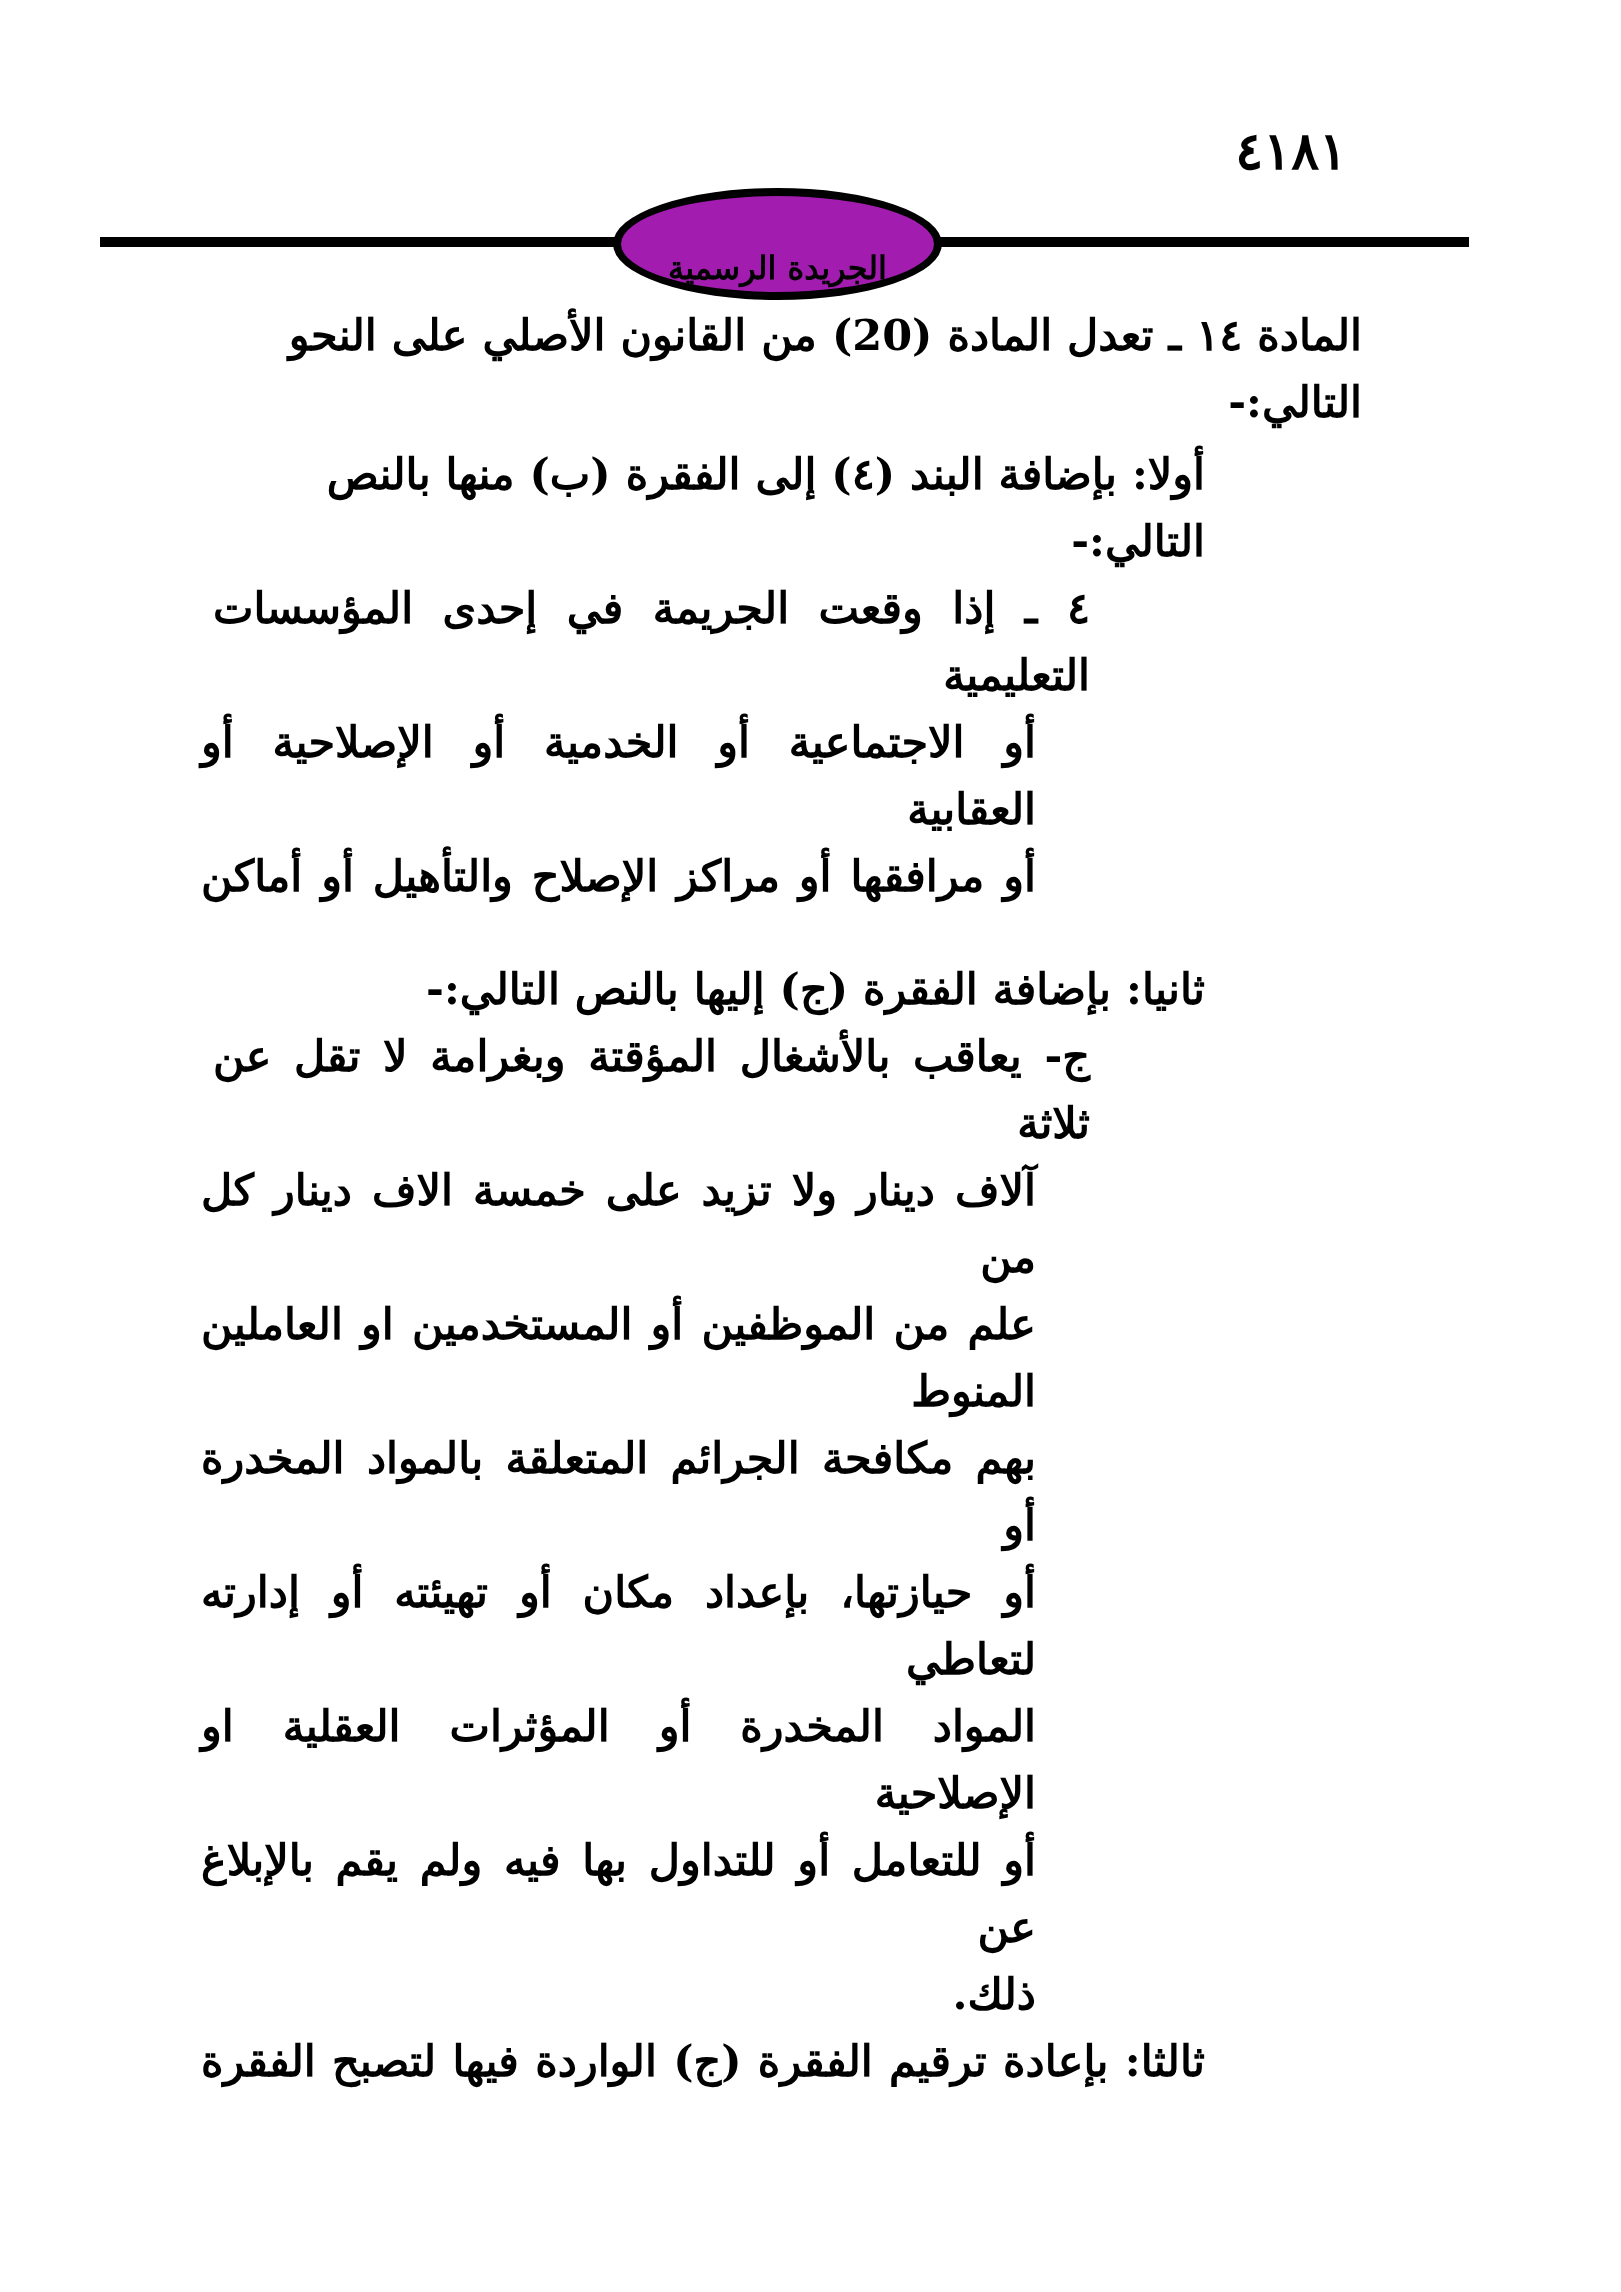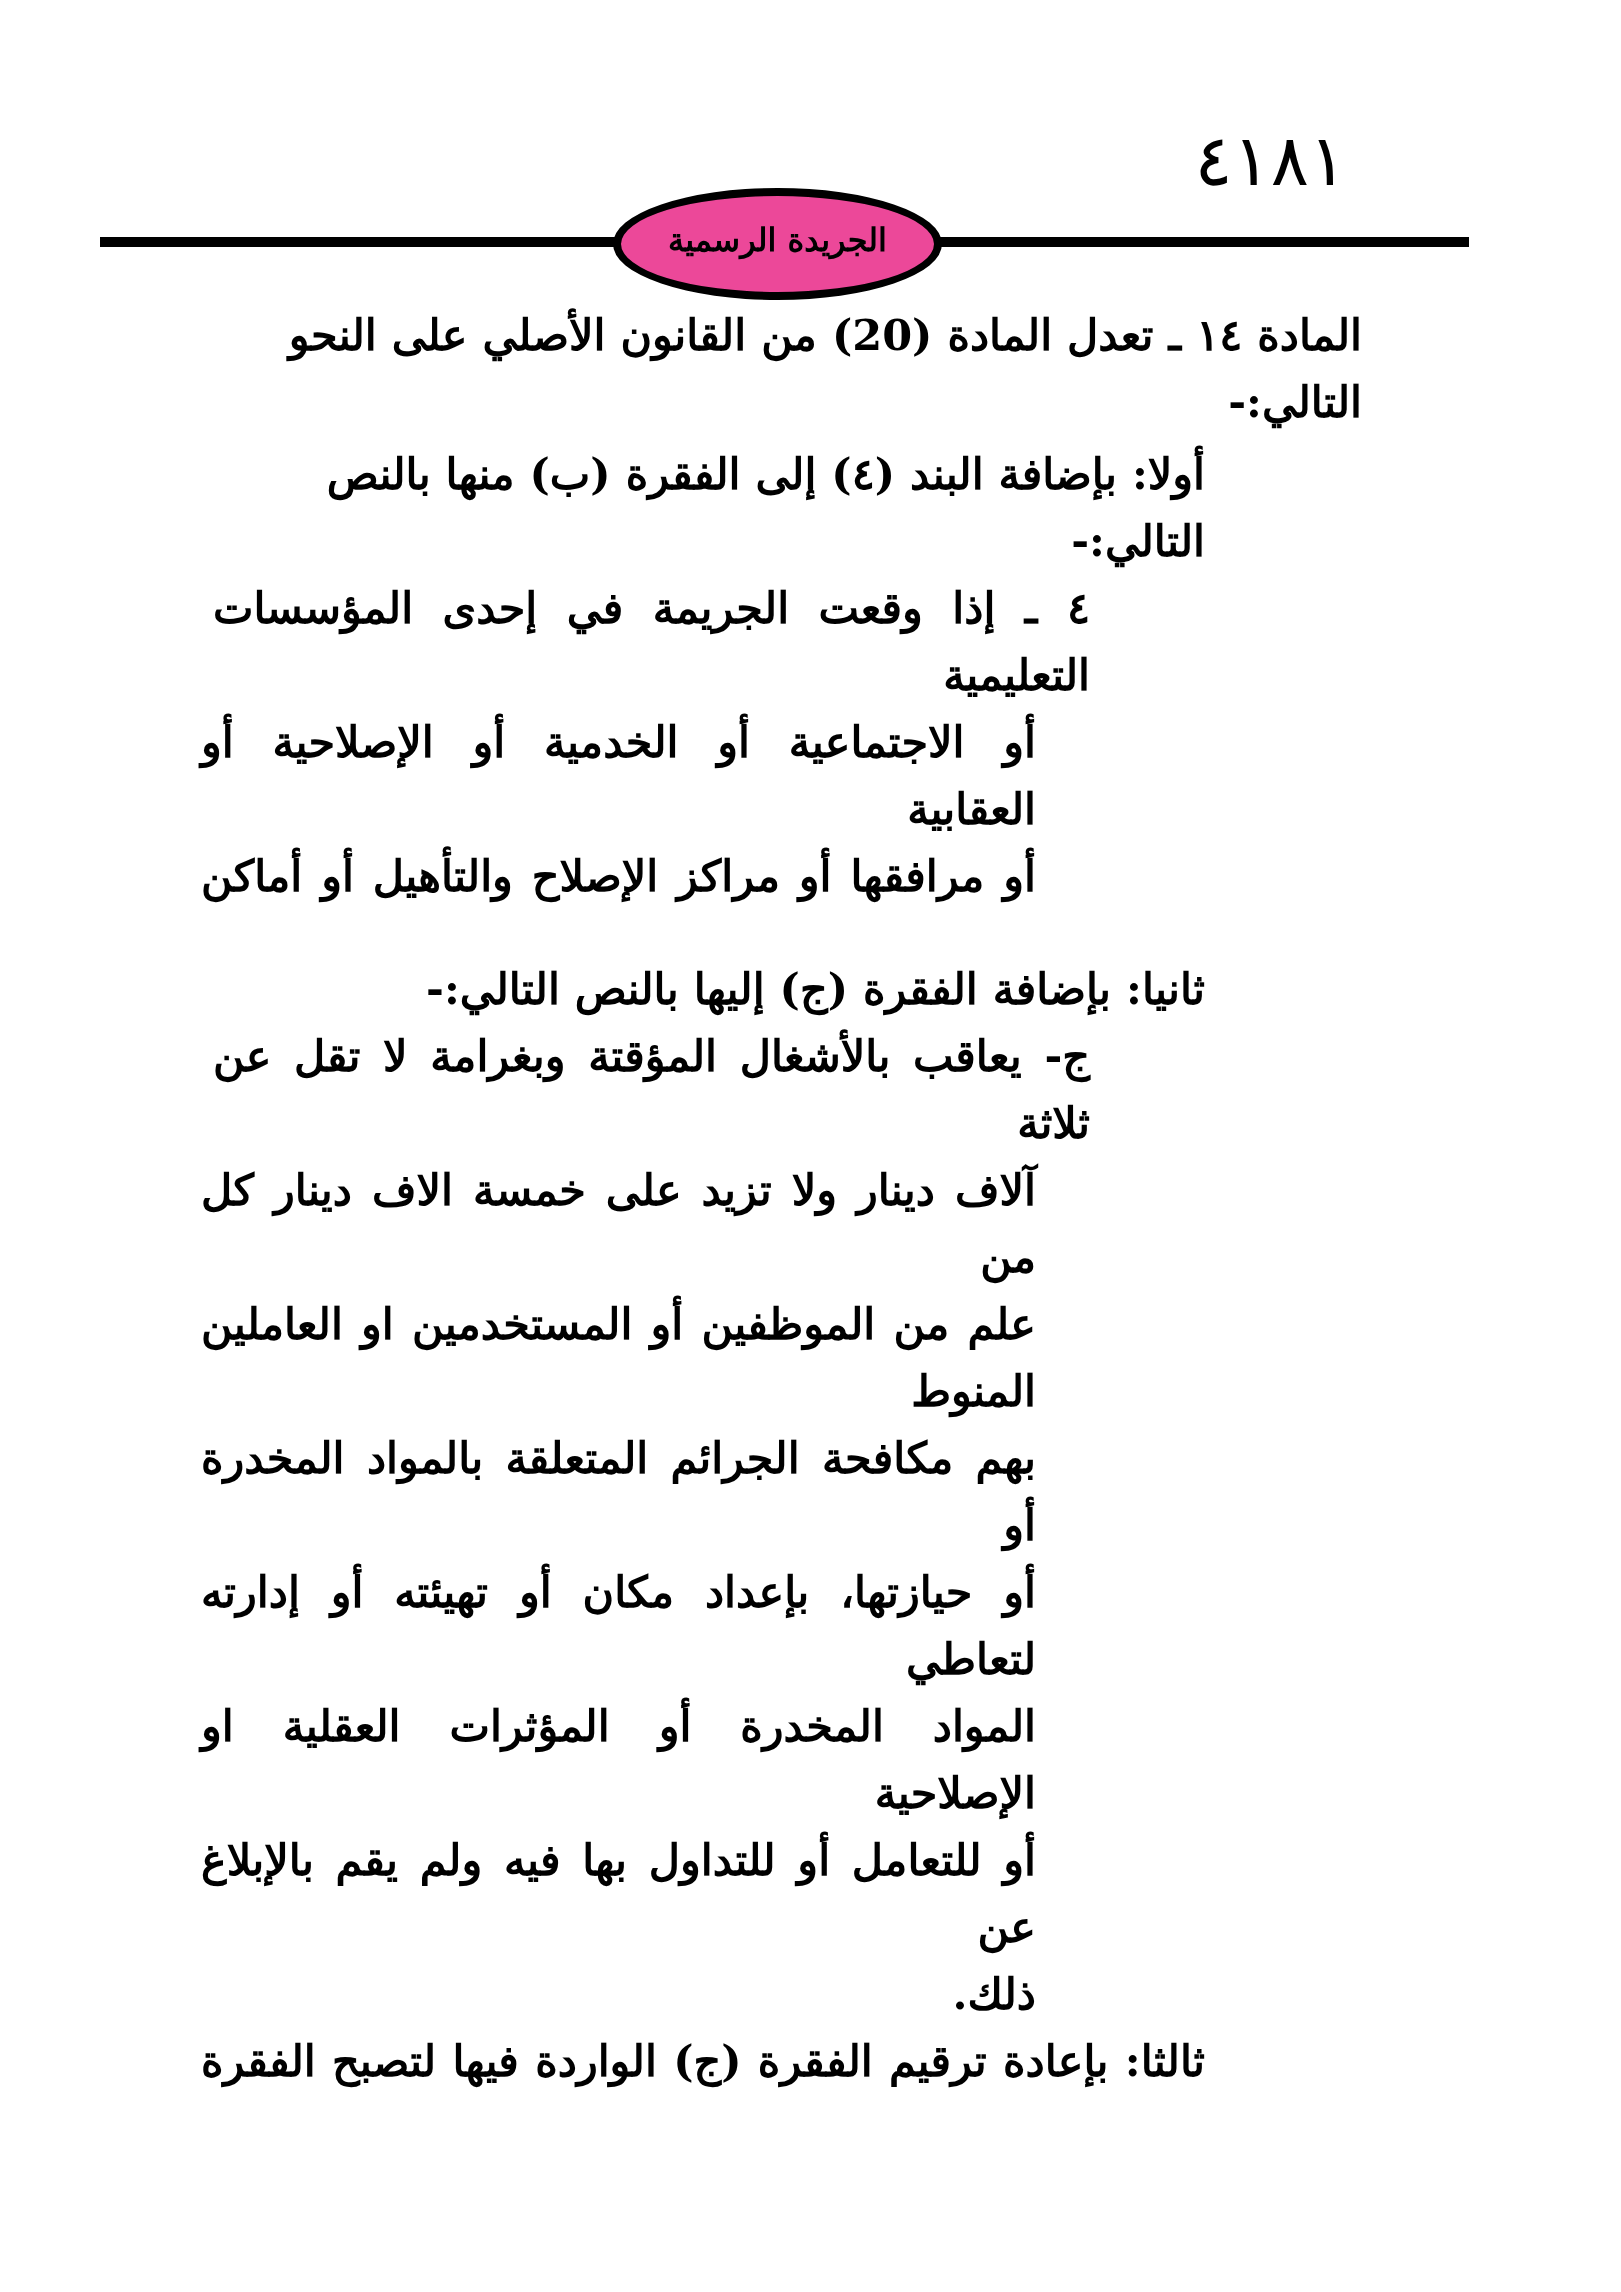--- a/index.html
+++ b/index.html
@@ -9,46 +9,46 @@
     height: 2293px;
     background: #ffffff;
     color: #000000;
     font-family: "DejaVu Serif", serif;
     overflow: hidden;
   }
   .page-number {
     position: absolute;
     top: 125px;
     right: 274px;
-    font-size: 71px;
-    font-weight: 400;
+    font-size: 52px;
+    font-weight: 700;
     line-height: 1;
     direction: rtl;
     letter-spacing: 5.9px;
   }
   .header-rule {
     position: absolute;
     left: 100px;
     top: 237px;
     width: 1369px;
     height: 9.8px;
     background: #000000;
   }
   .gazette-badge {
     position: absolute;
     left: 613px;
     top: 188px;
     width: 329px;
     height: 112px;
-    background: #ec4899;
+    background: #a21caf;
     border: 8.8px solid #000000;
     border-radius: 50%;
     box-sizing: border-box;
     display: flex;
-    align-items: center;
+    align-items: flex-end;
     justify-content: center;
     padding-bottom: 5.9px;
     direction: rtl;
   }
   .badge-label {
     font-size: 32px;
     font-weight: 700;
     line-height: 1.1;
     white-space: nowrap;
   }

